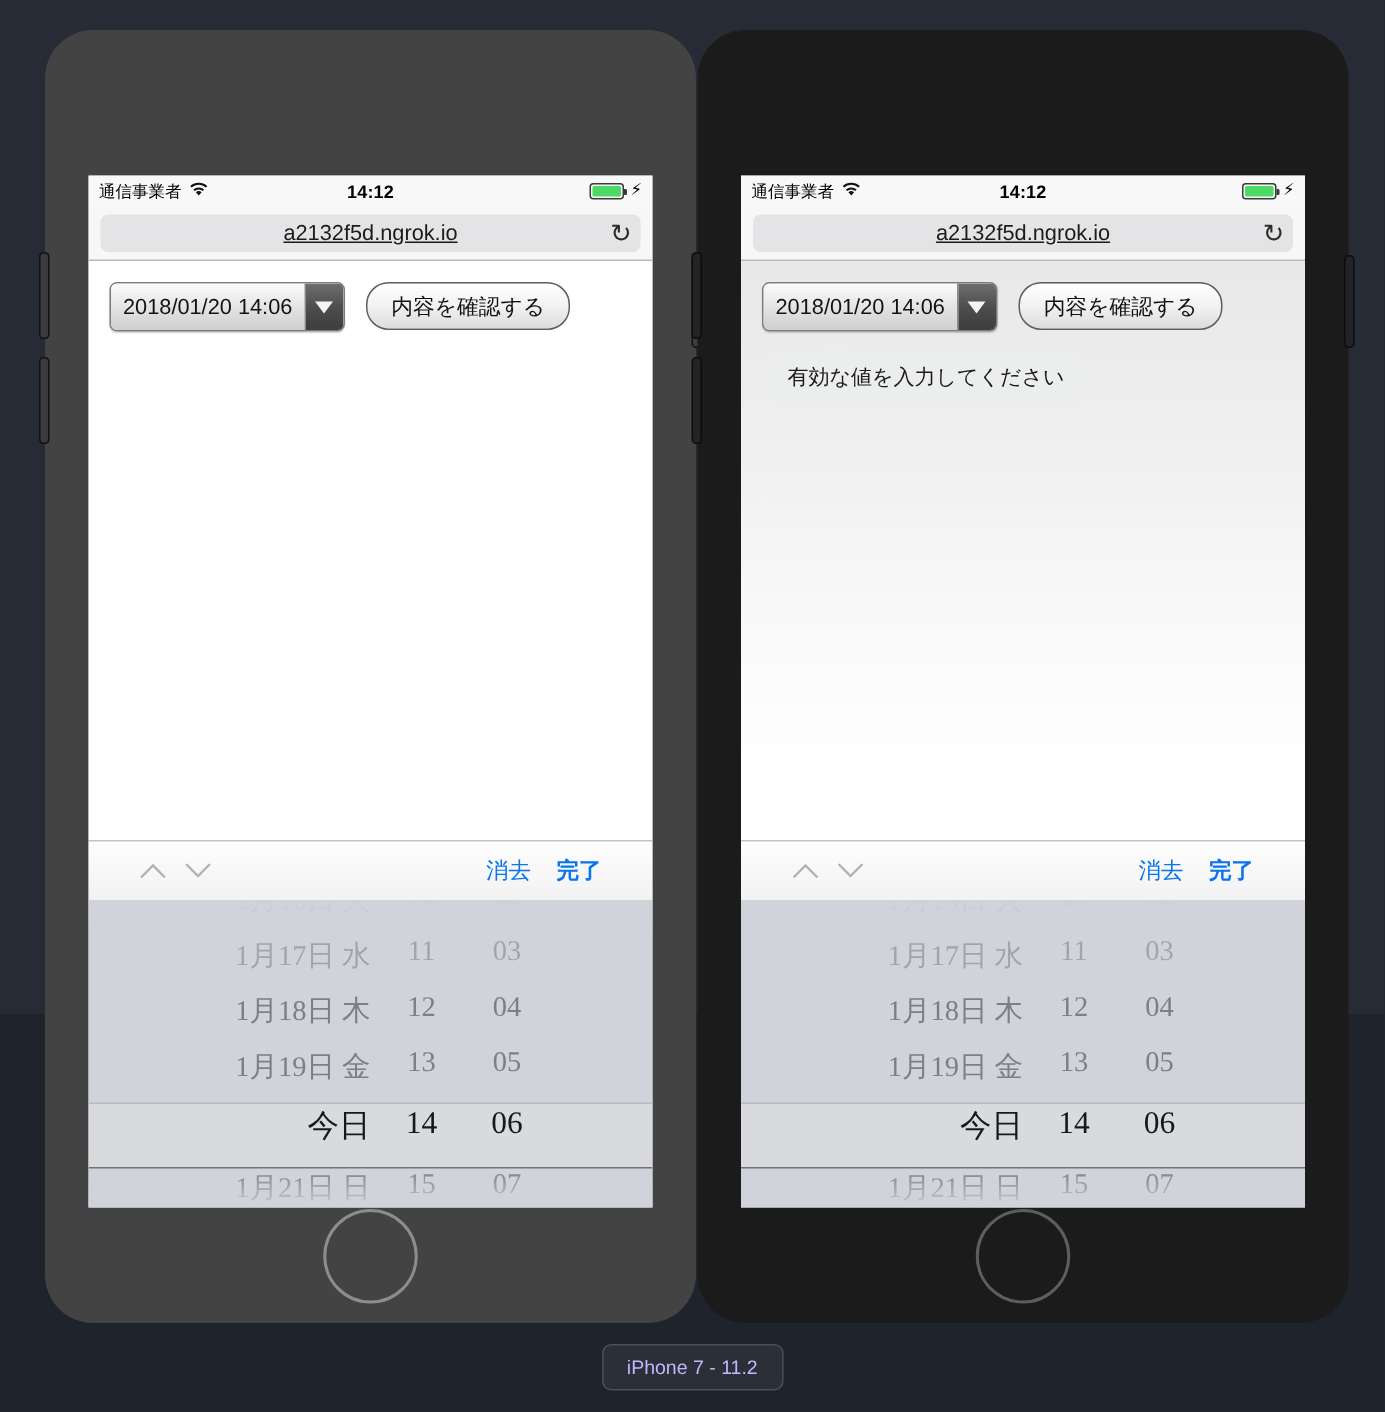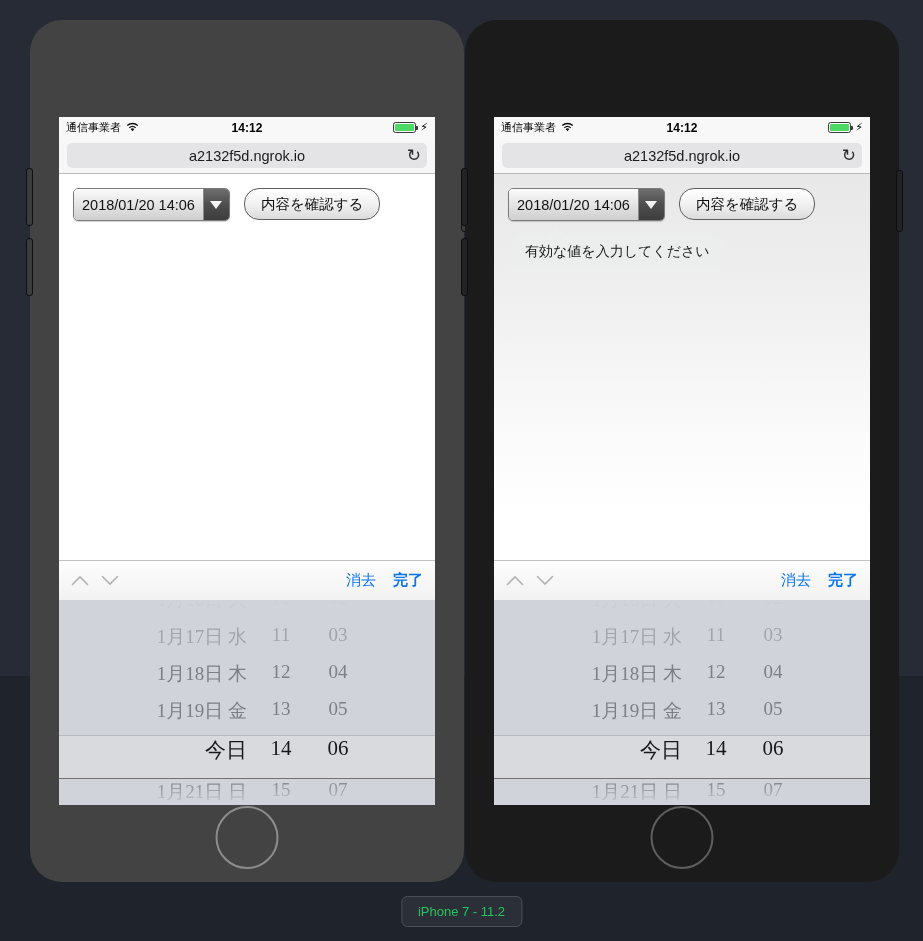--- a/index.html
+++ b/index.html
@@ -137,20 +137,21 @@
     flex: 1;
     height: 25px;
     background: #e4e4e6;
     border-radius: 5px;
     display: flex;
     align-items: center;
     justify-content: center;
     font-size: 14.5px;
     color: #1b1b1b;
     position: relative;
+    text-decoration: underline;
   }
   .reload {
     position: absolute;
     right: 6px;
     font-size: 17px;
     color: #2b2b2b;
     line-height: 1;
   }
 
   .webview {
@@ -237,21 +238,21 @@
     border-bottom: 9px solid #eceded;
   }
 
   
   .picker-toolbar {
     flex: 0 0 40px;
     background: linear-gradient(180deg, #fdfdfd 0%, #f2f2f2 100%);
     border-top: 1px solid #c3c3c5;
     display: flex;
     align-items: center;
-    padding: 0 6px;
+    padding: 0 28px;
     box-sizing: border-box;
   }
   .chev {
     width: 30px;
     display: flex;
     align-items: center;
     justify-content: center;
   }
   .chev svg { display: block; }
   .tb-spacer { flex: 1; }
@@ -308,21 +309,21 @@
 
   
   .device-badge {
     position: absolute;
     left: 50%;
     transform: translateX(-50%);
     bottom: 14px;
     background: #2b2f38;
     border: 1px solid #4a4f59;
     border-radius: 6px;
-    color: #22c55e;
+    color: #c4b5fd;
     font-size: 13px;
     padding: 7px 16px;
   }
 </style>
 </head>
 <body>
 
 <div id="stage">
   <div class="backdrop-band"></div>
 

